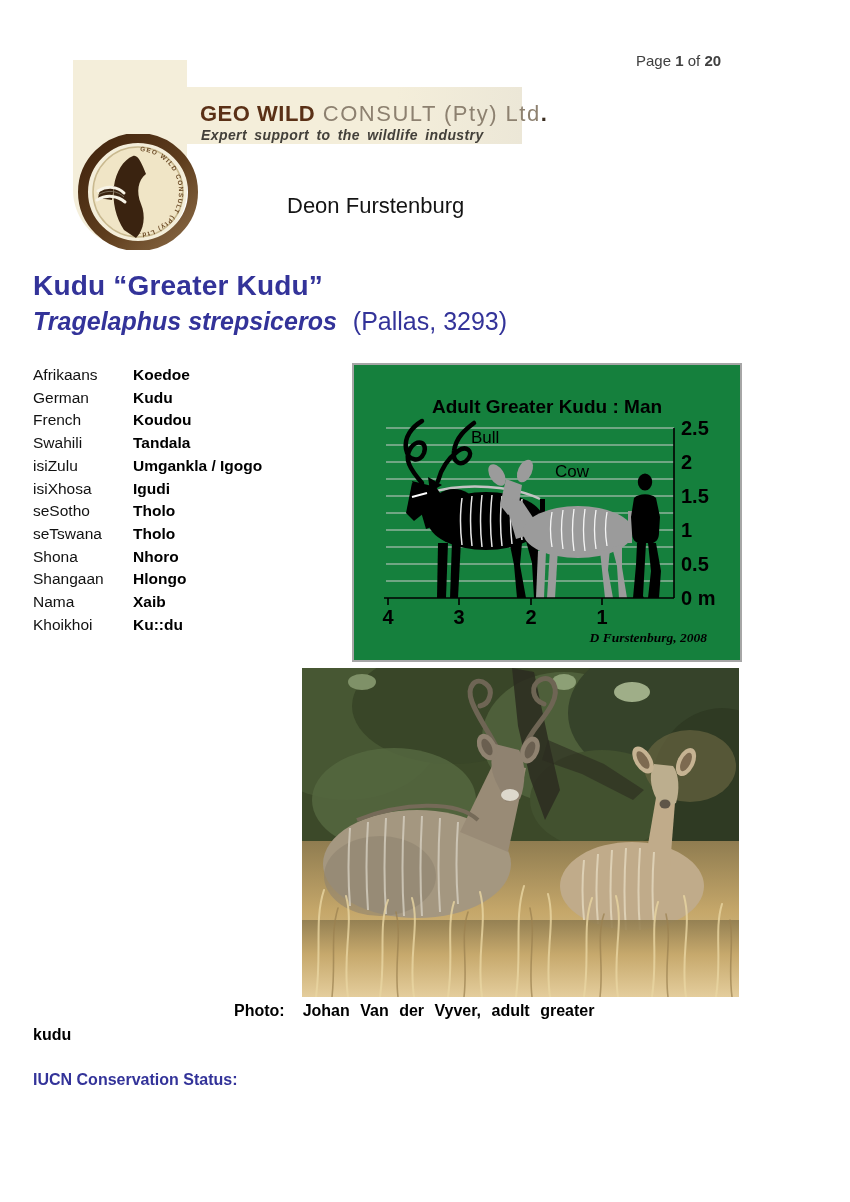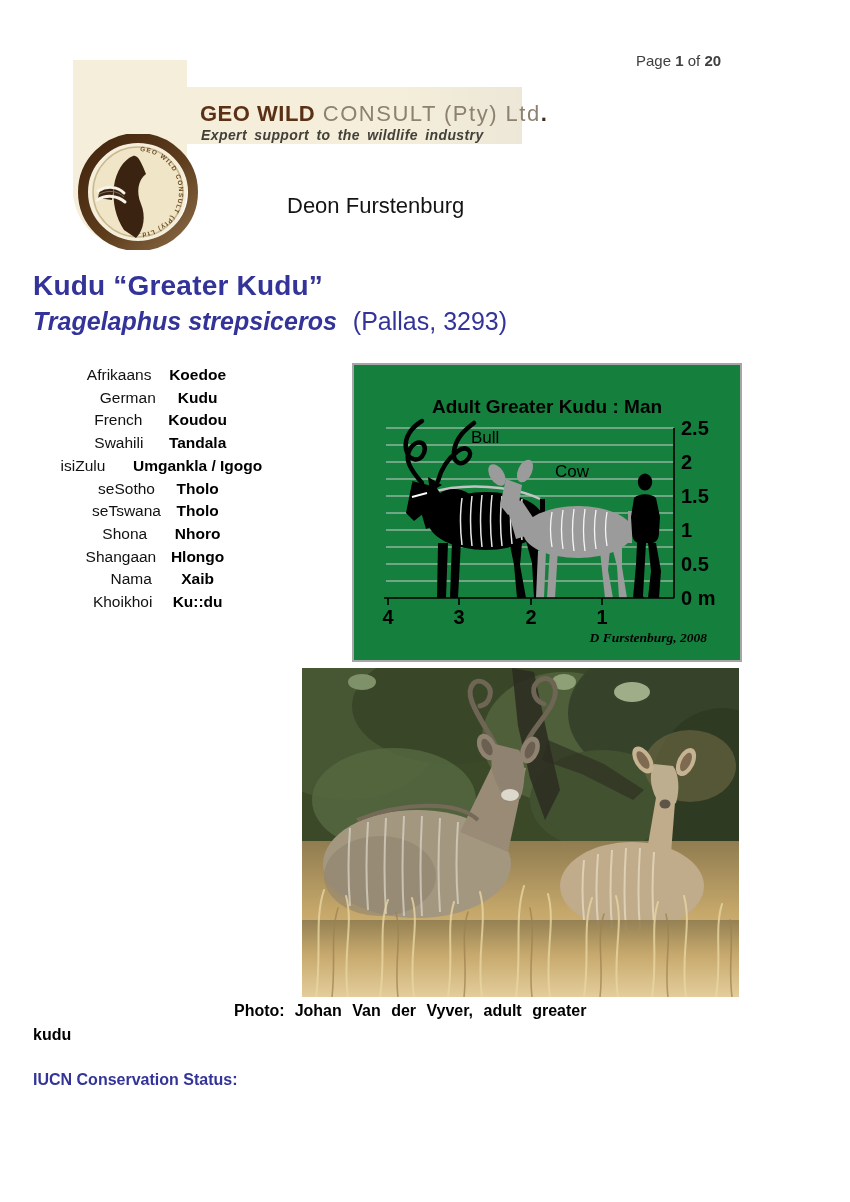--- a/index.html
+++ b/index.html
@@ -26,36 +26,36 @@
   .author{left:287px;top:193px;font-size:22px;color:#141414;text-align:center;}
 
   
   .h1{left:33px;top:270px;font-size:28px;font-weight:bold;color:#333399;letter-spacing:.2px;}
   .h2{left:33px;top:307px;font-size:25px;color:#333399;white-space:nowrap;}
   .h2 .sci{font-weight:bold;font-style:italic;}
   .h2 .auth{margin-left:16px;}
 
   
   .names{left:33px;top:364px;font-size:15.5px;line-height:22.7px;}
-  .name-row{white-space:nowrap;text-align:center;}
+  .name-row{white-space:nowrap;}
   .name-row .lang{display:inline-block;width:100px;color:#111;}
   .name-row .val{font-weight:bold;color:#000;}
 
   
   .chartbox{left:352px;top:363px;width:386px;height:295px;background:#15803d;
             border:2px solid #a6a6a6;box-sizing:content-box;}
   .chartbox svg{display:block;}
 
   
   .photo{left:302px;top:668px;width:437px;height:329px;}
   .photo svg{display:block;}
 
   
   .cap1{left:234px;top:1002px;font-size:16px;font-weight:bold;color:#000;white-space:nowrap;}
-  .cap1 .ctext{margin-left:10px;word-spacing:6px;}
+  .cap1 .ctext{margin-left:18px;word-spacing:6px;}
   .cap2{left:33px;top:1026px;font-size:16px;font-weight:bold;color:#000;}
   .iucn{left:33px;top:1071px;font-size:16px;font-weight:bold;color:#333399;}
 </style>
 </head>
 <body>
 
 <div class="sheet">
 
   <div class="abs page-ind"><span>Page</span>&nbsp;<b>1</b>&nbsp;<span>of</span>&nbsp;<b>20</b></div>
 
@@ -95,20 +95,21 @@
 
   <div class="abs h1">Kudu “Greater Kudu”</div>
   <div class="abs h2"><span class="sci">Tragelaphus strepsiceros</span><span class="auth">(Pallas, 3293)</span></div>
 
   <div class="abs names">
     <div class="name-row"><span class="lang">Afrikaans</span><span class="val">Koedoe</span></div>
     <div class="name-row"><span class="lang">German</span><span class="val">Kudu</span></div>
     <div class="name-row"><span class="lang">French</span><span class="val">Koudou</span></div>
     <div class="name-row"><span class="lang">Swahili</span><span class="val">Tandala</span></div>
     <div class="name-row"><span class="lang">isiZulu</span><span class="val">Umgankla / Igogo</span></div>
+    <div class="name-row"><span class="lang">isiXhosa</span><span class="val">Igudi</span></div>
     <div class="name-row"><span class="lang">seSotho</span><span class="val">Tholo</span></div>
     <div class="name-row"><span class="lang">seTswana</span><span class="val">Tholo</span></div>
     <div class="name-row"><span class="lang">Shona</span><span class="val">Nhoro</span></div>
     <div class="name-row"><span class="lang">Shangaan</span><span class="val">Hlongo</span></div>
     <div class="name-row"><span class="lang">Nama</span><span class="val">Xaib</span></div>
     <div class="name-row"><span class="lang">Khoikhoi</span><span class="val">Ku::du</span></div>
   </div>
 
   <div class="abs chartbox">
     <svg width="386" height="295" viewBox="0 0 386 295">

